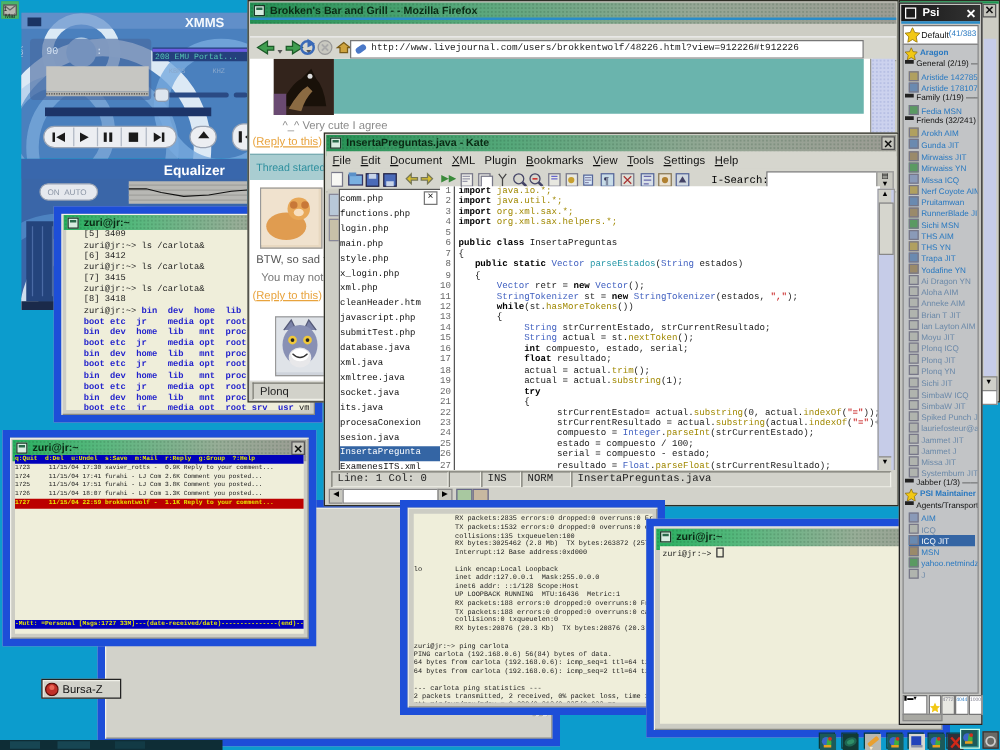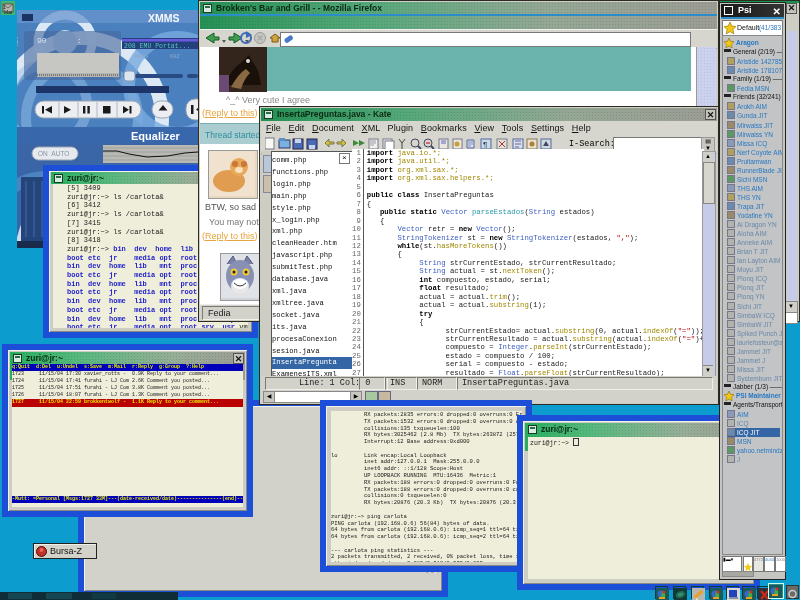--- a/index.html
+++ b/index.html
@@ -1,19 +1,19 @@
 <!DOCTYPE html>
 <html><head><meta charset="utf-8">
 <style>
 html,body{margin:0;padding:0;}
 #screen{position:relative;width:800px;height:600px;background:#0c9ccd;overflow:hidden;
   font-family:"Liberation Sans",sans-serif;}
 .w{position:absolute;box-sizing:border-box;}
 .frame{background:#cdcdc4;border:6px solid #1d4ed8;box-shadow:inset 1px 1px 0 #f2f2ea, inset -1px -1px 0 #8a8a82;}
-.tbar{position:absolute;box-sizing:border-box;height:28px;overflow:hidden;
+.tbar{position:absolute;box-sizing:border-box;height:17px;overflow:hidden;
   background-image:radial-gradient(rgba(10,50,25,0.16) 1px, transparent 1px),linear-gradient(to right,#259154,#55a87a 32%,#95a795 68%,#9c9c94);
   background-size:3px 3px,100% 100%;
   color:#0a2a14;font-weight:bold;font-size:8.5px;line-height:13px;}
 .tbar2{background-image:radial-gradient(rgba(10,50,25,0.15) 1px, transparent 1px),linear-gradient(to right,#28b060,#58b87e 30%,#97ad97 70%,#9c9c94);background-size:3px 3px,100% 100%;}
 .ticon{position:absolute;left:3px;top:2px;width:9px;height:9px;background:#d8ece0;border:1px solid #1a3a28;box-sizing:border-box;}
 .ticon:after{content:"";position:absolute;left:1px;top:1px;width:5px;height:2px;background:#2a6a4a;}
 .tx{position:absolute;top:1px;width:11px;height:11px;background:#c4c4bc;border:1px solid #555;color:#111;
   font-size:9px;line-height:10px;text-align:center;font-weight:bold;box-sizing:border-box;}
 .mono{font-family:"Liberation Mono",monospace;}
 pre{margin:0;font-family:"Liberation Mono",monospace;}
@@ -164,20 +164,21 @@
       <circle cx="44" cy="8" r="5" fill="none" stroke="#3a6ab8" stroke-width="2"></circle>
       <polygon points="44,1 50,5 44,8" fill="#3a6ab8"></polygon>
       <circle cx="58" cy="8" r="5.5" fill="#c8c8c0" stroke="#999"></circle>
       <path d="M55.5 5.5 L60.5 10.5 M60.5 5.5 L55.5 10.5" stroke="#aaa" stroke-width="1.6"></path>
       <path d="M68 8 L73 4 L78 8 L76 8 L76 12 L70 12 L70 8 Z" fill="#cfa43f" stroke="#7a5c18"></path>
     </svg>
     <div style="position:absolute;left:80px;top:2px;right:26px;height:13px;background:#fff;border:1px solid #777;">
       <svg width="12" height="11" style="position:absolute;left:2px;top:1px;">
             <rect x="1" y="3" width="9" height="5" rx="2.5" fill="#4a78c8" transform="rotate(-35 5 5)"></rect>
           </svg>
+      <span class="mono" style="position:absolute;left:16px;top:2px;font-size:7.5px;color:#222;">http://www.livejournal.com/users/brokkentwolf/48226.html?view=912226#t912226</span>
     </div>
   </div>
 
   <div style="position:absolute;left:1px;top:46px;width:498px;bottom:16px;background:#fff;overflow:hidden;">
 
     <div style="position:absolute;left:67px;top:0px;width:424px;height:44px;background:#6ab4ad;"></div>
     <div style="position:absolute;left:19px;top:0px;width:48px;height:45px;background:#2b1f1a;">
       <svg width="48" height="45">
             <rect width="48" height="45" fill="#33241c"></rect>
             <path d="M5 38 Q14 20 22 16 L30 8 L34 16 Q40 22 42 38 Z" fill="#191109"></path>
@@ -219,21 +220,21 @@
           </svg>
     </div>
   </div>
 
   <div style="position:absolute;right:2px;top:46px;width:19px;bottom:16px;background:#ccd2ee;border-left:1px solid #9a9a92;">
     <div style="position:absolute;left:0;right:0;top:0;bottom:0;background-image:radial-gradient(#b8c0e4 1px, transparent 1px);background-size:3px 3px;"></div>
     <div style="position:absolute;left:0;bottom:0;width:19px;height:12px;background:#d0d0c8;border:1px solid #888;box-sizing:border-box;font-size:7px;text-align:center;line-height:11px;color:#222;">▼</div>
   </div>
 
   <div style="position:absolute;left:1px;bottom:1px;right:1px;height:15px;background:#d2d2ca;border-top:1px solid #eee;">
-    <div class="sunk" style="position:absolute;left:2px;top:1px;width:120px;height:12px;font-size:9px;line-height:12px;color:#222;"><span style="margin-left:5px;">Fedia</span></div>
+    <div class="sunk" style="position:absolute;left:2px;top:1px;width:120px;height:12px;font-size:9px;line-height:12px;color:#222;"><span style="margin-left:5px;">Plonq</span></div>
     <div class="sunk" style="position:absolute;left:126px;top:1px;width:360px;height:12px;"></div>
   </div>
 </div>
 
 <div class="w" style="left:719px;top:0px;width:81px;height:322px;background:#cdcdc4;border:1px solid #2c2c24;">
   <div style="position:absolute;left:0;top:0;right:0;height:2px;background:#17944e;"></div>
   <div class="tx" style="right:2px;top:2px;"></div>
   <div style="position:absolute;right:3px;top:3px;width:9px;height:9px;font-size:9px;line-height:9px;text-align:center;color:#111;font-weight:bold;">✕</div>
   <div style="position:absolute;right:2px;top:30px;width:10px;height:270px;background:#c6cce8;"></div>
   <div style="position:absolute;right:1px;top:300px;width:12px;height:10px;background:#d0d0c8;border:1px solid #888;font-size:6px;text-align:center;line-height:9px;">▼</div>
@@ -392,21 +393,21 @@
         </table>
       </div>
 
   <div style="position:absolute;right:2px;top:44px;width:12px;bottom:27px;background:#c6cce8;border:1px solid #999;">
     <div style="position:absolute;left:0;top:0;width:10px;height:10px;background:#d0d0c8;border-bottom:1px solid #888;font-size:6px;text-align:center;line-height:9px;">▲</div>
     <div style="position:absolute;left:0;top:10px;width:10px;height:40px;background:#d6d6ce;border:1px solid #888;"></div>
     <div style="position:absolute;left:0;bottom:0;width:10px;height:10px;background:#d0d0c8;border-top:1px solid #888;font-size:6px;text-align:center;line-height:9px;">▼</div>
   </div>
 
   <div class="mono" style="position:absolute;left:1px;bottom:14px;right:1px;height:14px;background:#d2d2ca;font-size:8.5px;color:#222;">
-    <div class="sunk" style="position:absolute;left:4px;top:1px;width:92px;height:11px;line-height:11px;padding-left:29px;"><span style="margin-left:4px;">Line: 1 Col: 0</span></div>
+    <div class="sunk" style="position:absolute;left:4px;top:1px;width:92px;height:11px;line-height:11px;"><span style="margin-left:4px;">Line: 1 Col: 0</span></div>
     <div class="sunk" style="position:absolute;left:98px;top:1px;width:24px;height:11px;"></div>
     <div class="sunk" style="position:absolute;left:124px;top:1px;width:30px;height:11px;line-height:11px;"><span style="margin-left:4px;">INS</span></div>
     <div class="sunk" style="position:absolute;left:156px;top:1px;width:38px;height:11px;line-height:11px;"><span style="margin-left:4px;">NORM</span></div>
     <div class="sunk" style="position:absolute;left:196px;top:1px;right:4px;height:11px;line-height:11px;"><span style="margin-left:4px;">InsertaPreguntas.java</span></div>
   </div>
 
   <div style="position:absolute;left:1px;bottom:1px;right:1px;height:13px;background:#d2d2ca;">
     <div style="position:absolute;left:2px;top:1px;width:10px;height:10px;background:#c8c8c0;border:1px solid #888;font-size:6px;text-align:center;line-height:9px;">◀</div>
     <div style="position:absolute;left:13px;top:1px;width:75px;height:10px;background:#fff;border:1px solid #888;"></div>
     <div style="position:absolute;left:89px;top:1px;width:10px;height:10px;background:#c8c8c0;border:1px solid #888;font-size:6px;text-align:center;line-height:9px;">▶</div>

